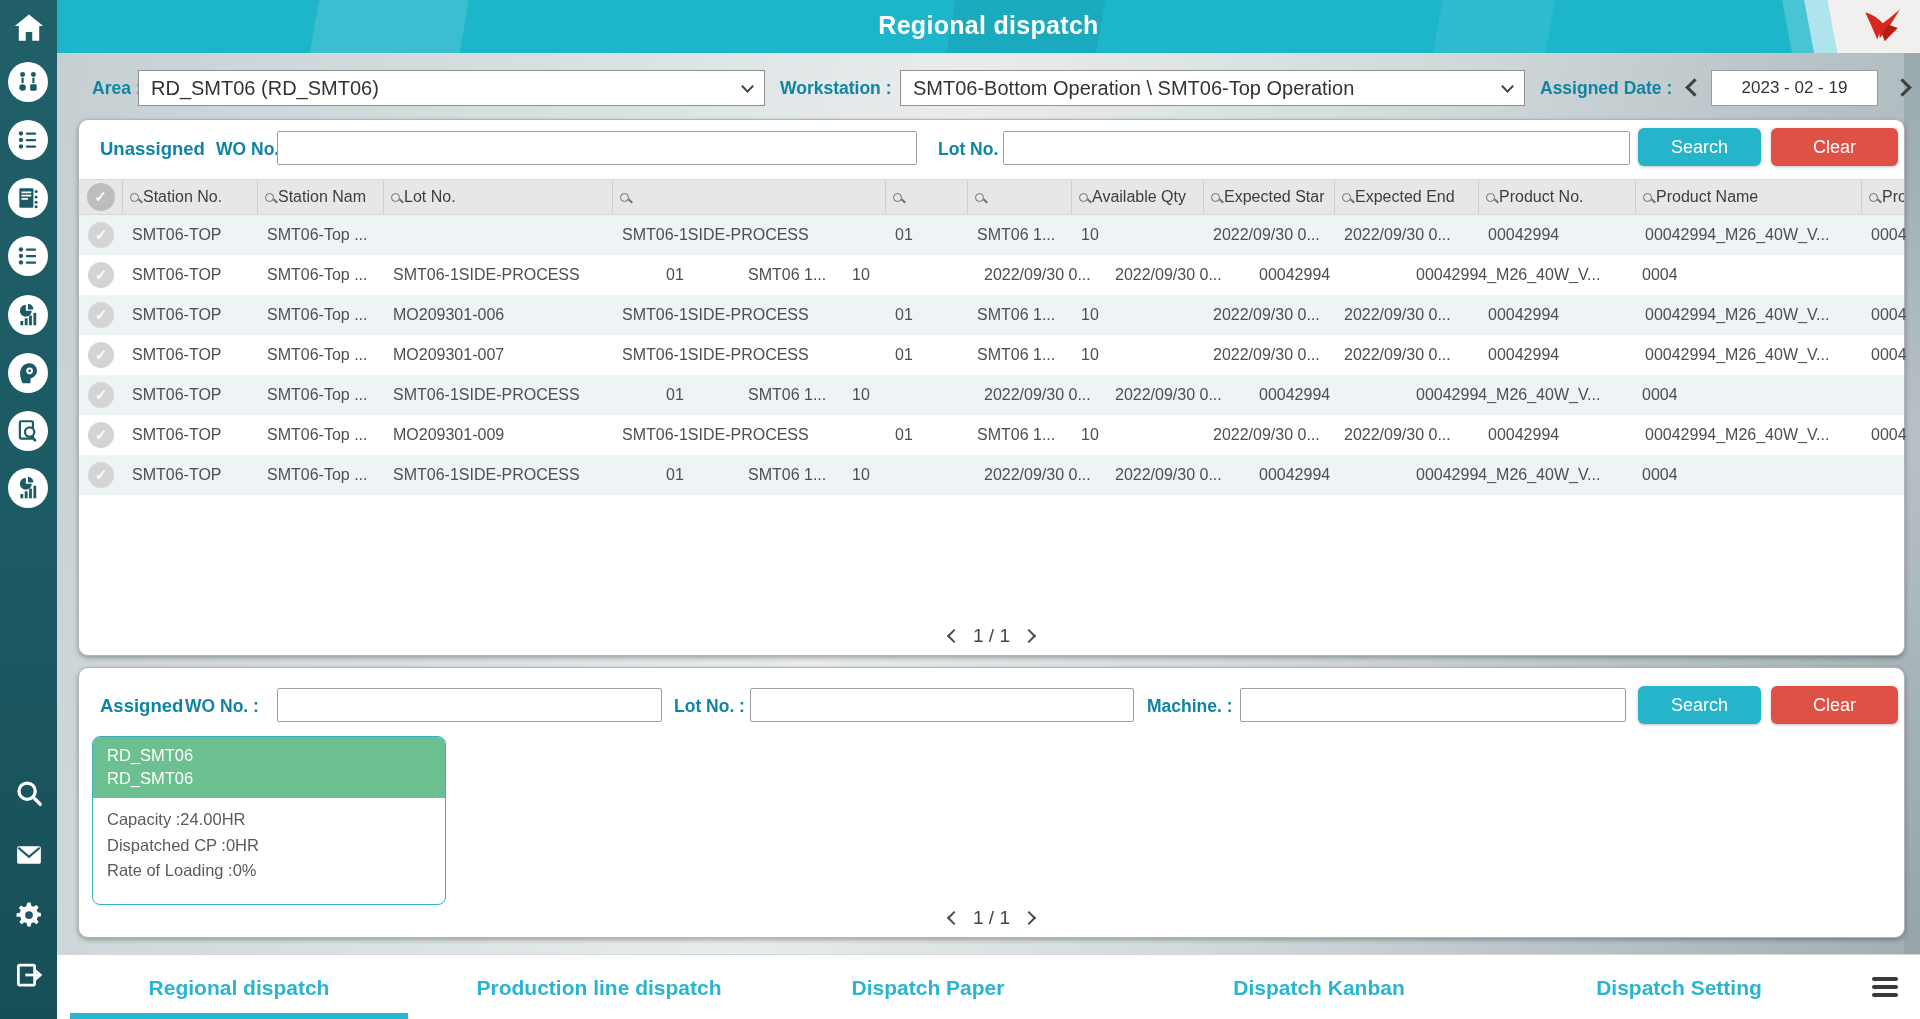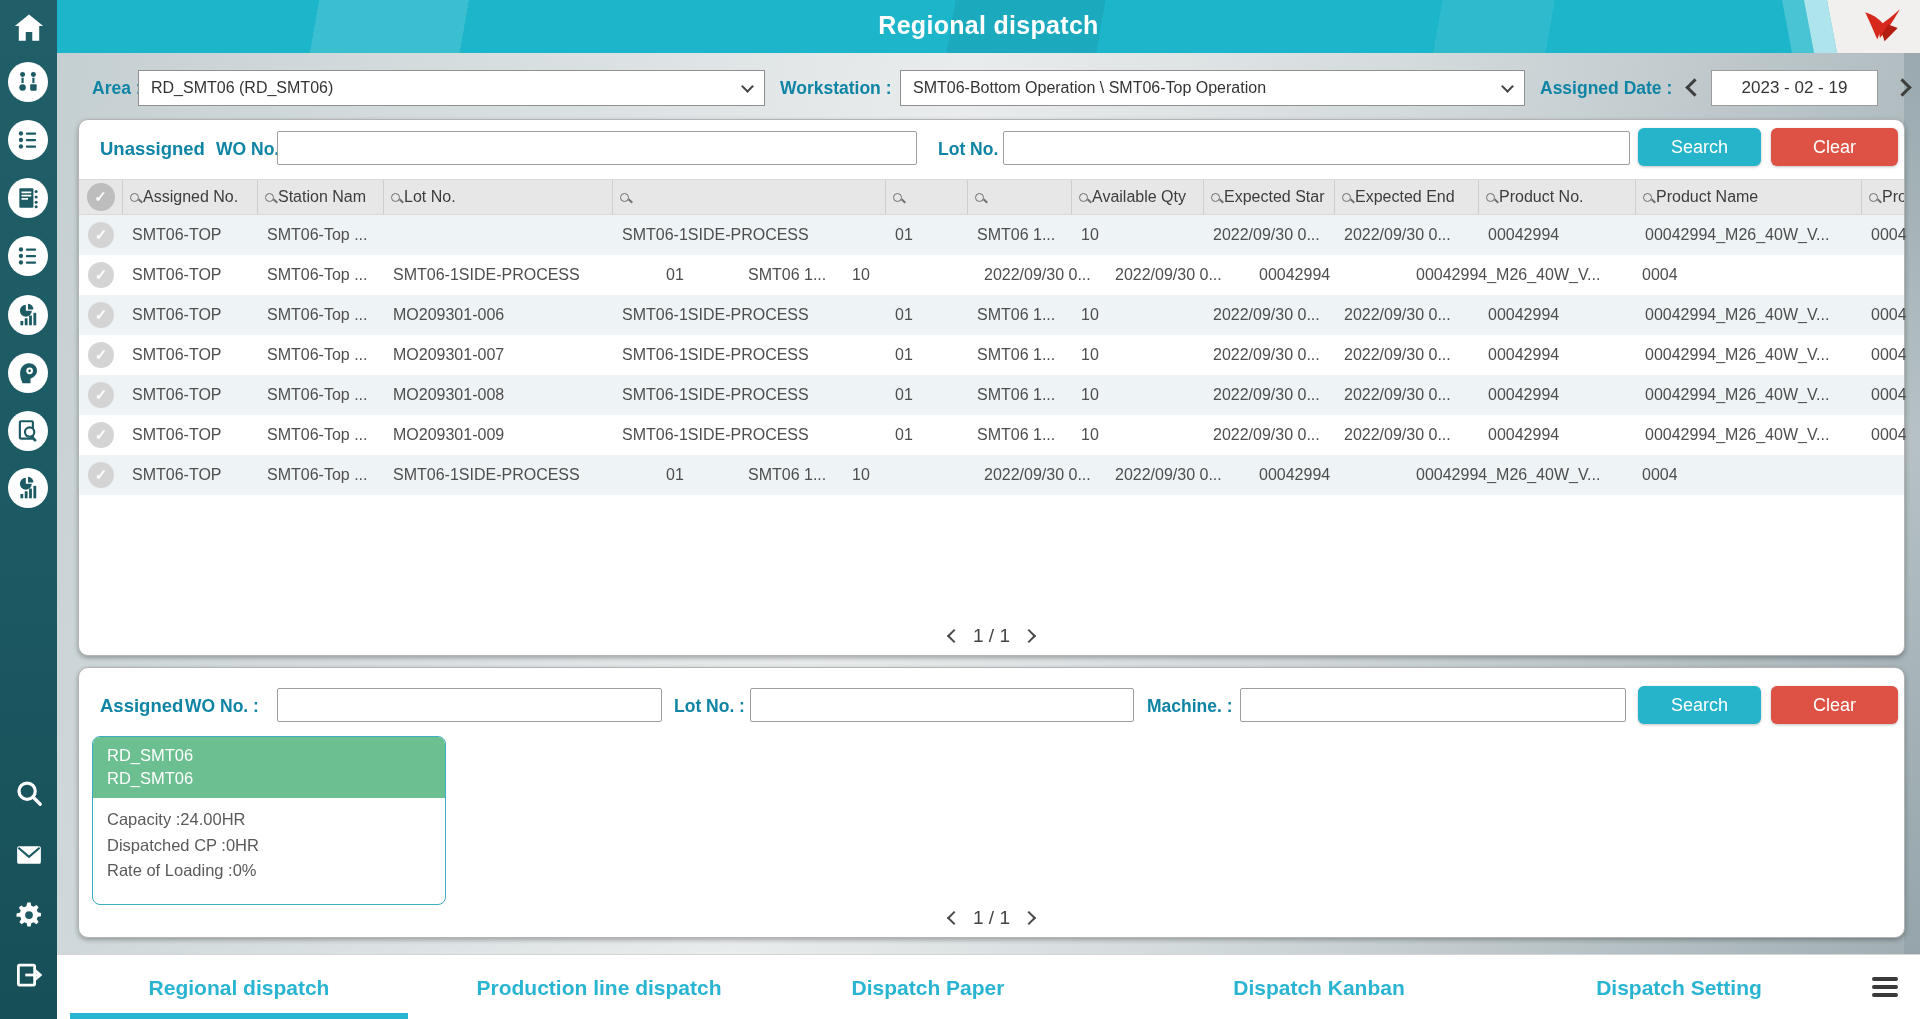--- a/index.html
+++ b/index.html
@@ -27,21 +27,21 @@
     background:linear-gradient(100deg,transparent 0 14%,rgba(255,255,255,.13) 14% 22%,transparent 22% 48%,rgba(0,0,0,.06) 48% 56%,transparent 56% 74%,rgba(255,255,255,.08) 74% 80%,transparent 80%);}
   .header-title{position:absolute;width:100%;text-align:center;top:11px;font-size:25px;font-weight:bold;color:#fff;letter-spacing:.3px;}
   .logo-area{position:absolute;right:0;top:0;width:150px;height:53px;}
   .logo-area .s1{position:absolute;inset:0;background:#49c4d5;clip-path:polygon(12px 0,34px 0,44px 53px,22px 53px);}
   .logo-area .s2{position:absolute;inset:0;background:#aee4ec;clip-path:polygon(34px 0,57px 0,67px 53px,44px 53px);}
   .logo-area .wh{position:absolute;inset:0;background:#f1f0ee;clip-path:polygon(57px 0,150px 0,150px 53px,67px 53px);}
   .brand-logo{position:absolute;right:16px;top:6px;width:44px;height:42px;}
 
   
   .flabel{position:absolute;font-size:17.5px;font-weight:700;color:var(--label-teal);white-space:nowrap;}
-  .selectbox{position:absolute;height:36px;background:#fff;border:1px solid #8f8f8f;display:flex;align-items:center;justify-content:space-between;padding:0 12px;font-size:16px;color:#333;cursor:pointer;white-space:nowrap;overflow:hidden;}
+  .selectbox{position:absolute;height:36px;background:#fff;border:1px solid #8f8f8f;display:flex;align-items:center;justify-content:space-between;padding:0 12px;font-size:20px;color:#333;cursor:pointer;white-space:nowrap;overflow:hidden;}
   .chev-down{width:9px;height:9px;border-right:2px solid #444;border-bottom:2px solid #444;transform:rotate(45deg);margin-top:-4px;flex:none;margin-left:10px;}
   .datebox{position:absolute;height:36px;background:#fff;border:1px solid #9b9b9b;display:flex;align-items:center;justify-content:center;font-size:17px;color:#333;cursor:pointer;}
   .nav-chev{position:absolute;width:13px;height:13px;border-left:3px solid #3f3f3f;border-bottom:3px solid #3f3f3f;cursor:pointer;}
   .nav-chev.left{transform:rotate(45deg);}
   .nav-chev.right{transform:rotate(225deg);}
 
   
   .panel{position:absolute;left:78px;width:1827px;background:#fff;border:1px solid #b3b3b3;border-radius:10px;box-shadow:0 2px 5px rgba(0,0,0,.30);}
   .panel-unassigned{top:119px;height:537px;}
   .panel-assigned{top:667px;height:271px;}
@@ -238,21 +238,21 @@
   <input class="ptext-input" style="left: 924px; top: 11px; width: 627px;">
   <button class="btn btn-search" style="left:1559px;top:8px;width:123px;">Search</button>
   <button class="btn btn-clear" style="left:1692px;top:8px;width:127px;">Clear</button>
 
   <div class="thead" id="thead">
       <div class="th chk" style="width: 44px;">
         <span class="circ hdr">✓</span>
       </div>
       <div class="th" style="width: 135px;">
         <span class="mag"></span>
-        <span>Assigned No.</span>
+        <span>Station No.</span>
       </div>
       <div class="th" style="width: 126px;">
         <span class="mag"></span>
         <span>Station Nam</span>
       </div>
       <div class="th" style="width: 229px;">
         <span class="mag"></span>
         <span>Lot No.</span>
       </div>
       <div class="th" style="width: 273px;">
@@ -359,21 +359,20 @@
         <div class="td" style="width: 157px;">00042994</div>
         <div class="td" style="width: 226px;">00042994_M26_40W_V...</div>
         <div class="td" style="width: 44px;">00042</div>
       </div>
       <div class="tr alt">
         <div class="td chk" style="width: 44px;">
           <span class="circ">✓</span>
         </div>
         <div class="td" style="width: 135px;">SMT06-TOP</div>
         <div class="td" style="width: 126px;">SMT06-Top ...</div>
-        <div class="td" style="width: 229px;">MO209301-008</div>
         <div class="td" style="width: 273px;">SMT06-1SIDE-PROCESS</div>
         <div class="td" style="width: 82px;">01</div>
         <div class="td" style="width: 104px;">SMT06 1...</div>
         <div class="td" style="width: 132px;">10</div>
         <div class="td" style="width: 131px;">2022/09/30 0...</div>
         <div class="td" style="width: 144px;">2022/09/30 0...</div>
         <div class="td" style="width: 157px;">00042994</div>
         <div class="td" style="width: 226px;">00042994_M26_40W_V...</div>
         <div class="td" style="width: 44px;">00042</div>
       </div>

